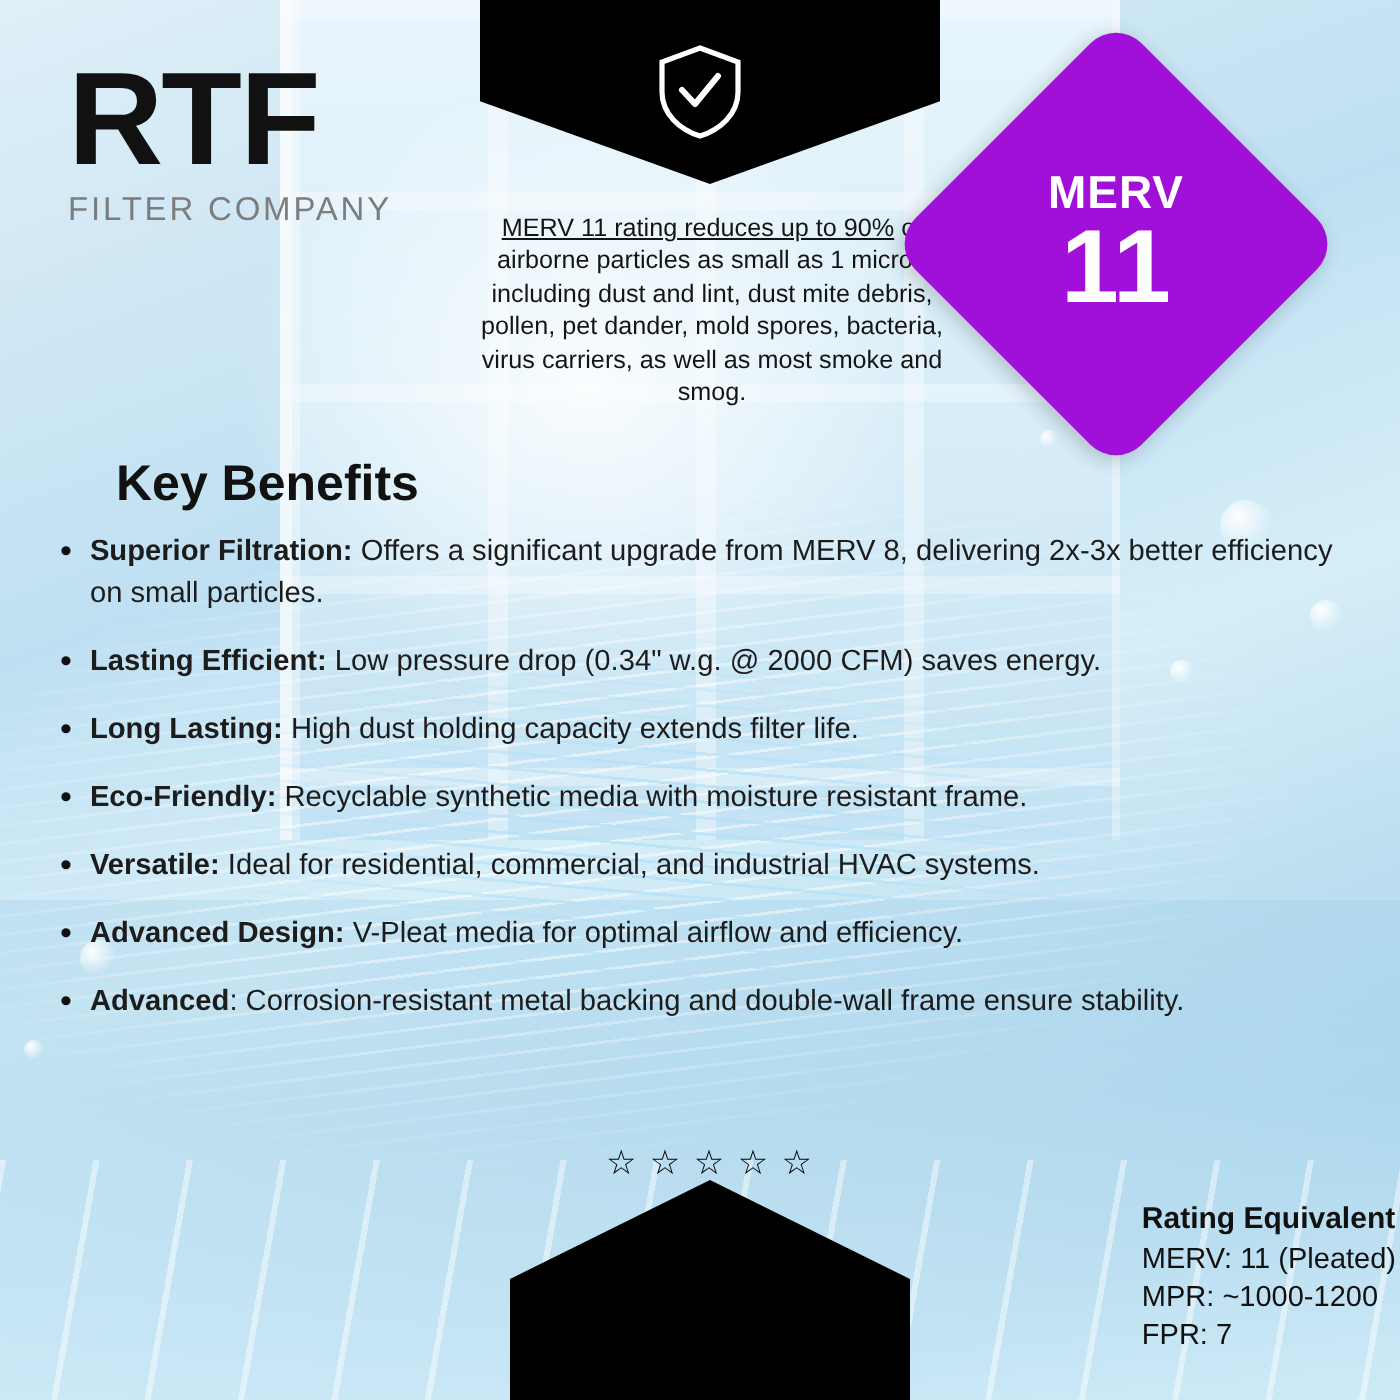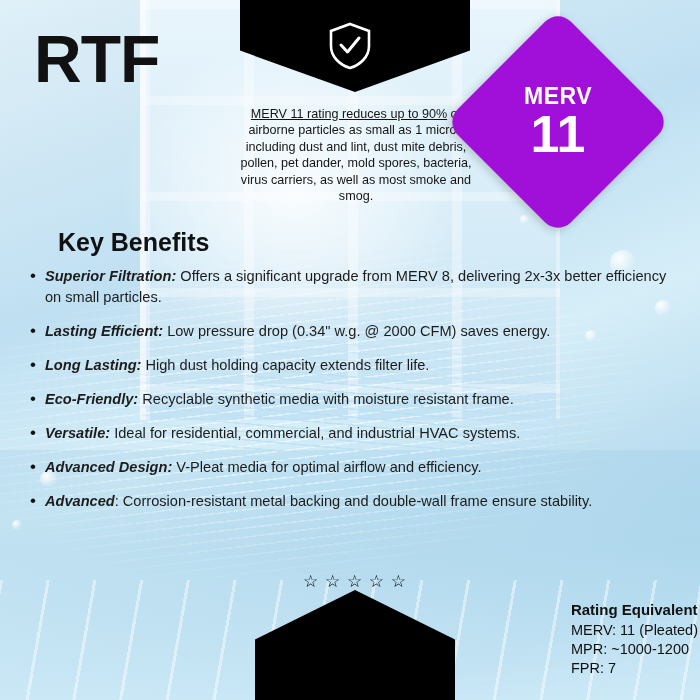--- a/index.html
+++ b/index.html
@@ -229,21 +229,20 @@
   }
   .bullet {
     flex: 0 0 auto;
     margin-right: 9px;
     font-size: 17px;
     line-height: 19px;
     color: #111;
   }
   .benefit b {
     font-weight: bold;
-    font-style: italic;
   }
 
   
   .rating {
     position: absolute;
     right: 2px;
     bottom: 22px;
     text-align: left;
     color: #111;
   }
@@ -277,20 +276,21 @@
   </div>
 
   <div class="top-shape"></div>
   <svg class="shield" viewBox="0 0 44 48">
     <path d="M22 2 L41 9 V24 C41 35 32 43 22 46 C12 43 3 35 3 24 V9 Z" fill="none" stroke="#ffffff" stroke-width="2.6"></path>
     <path d="M13 23 L19.5 30 L31 16" fill="none" stroke="#ffffff" stroke-width="3" stroke-linecap="round" stroke-linejoin="round"></path>
   </svg>
 
   <div class="logo">
     <div class="logo-mark">RTF</div>
+    <div class="logo-sub">FILTER COMPANY</div>
   </div>
 
   <div class="merv-desc">
     <span class="u">MERV 11 rating reduces up to 90%</span>
     <span>of airborne particles as small as 1</span>
     <span>micron including dust and lint,</span>
     <span>dust mite debris, pollen, pet</span>
     <span>dander, mold spores, bacteria,</span>
     <span>virus carriers, as well as most</span>
     <span>smoke and smog.</span>

